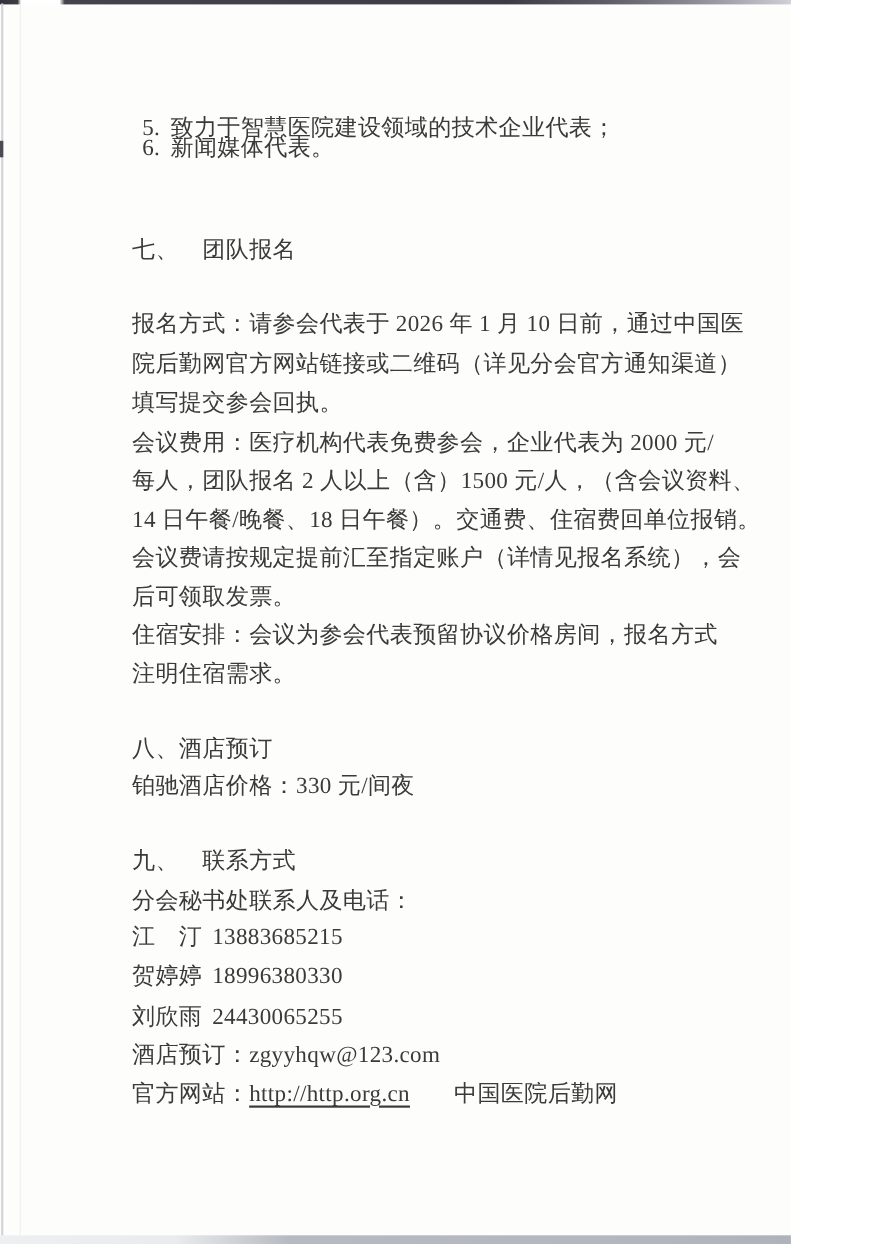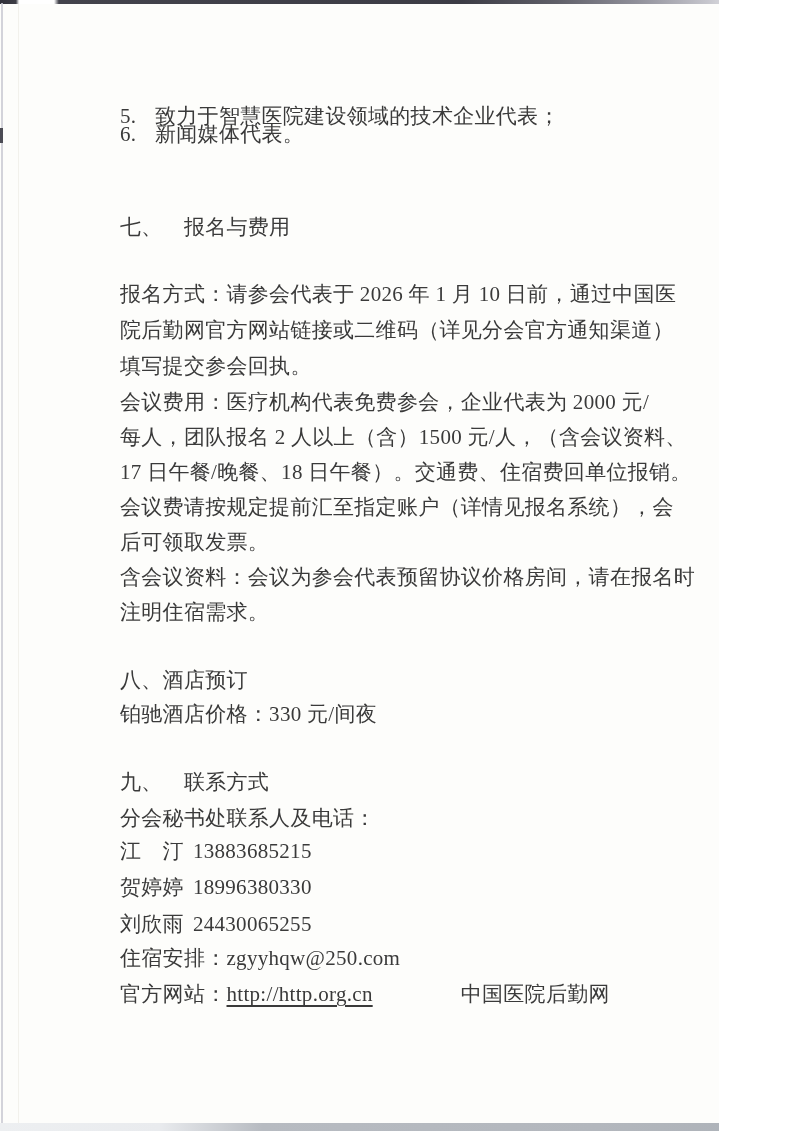--- a/index.html
+++ b/index.html
@@ -8,20 +8,21 @@
     background: #ffffff;
   }
   .page {
     position: relative;
     width: 719px;
     height: 1131px;
     background: #fdfdfb;
     overflow: hidden;
     font-family: "Liberation Serif", "DejaVu Serif", serif;
     color: #3a3a3a;
+    text-align: center;
   }
   
   .edge-top {
     position: absolute;
     top: 0; left: 0;
     width: 795px; height: 4px;
     background: linear-gradient(90deg,
       #31313a 0%, #3d3d46 2%,
       #ffffff 2.4%, #ffffff 6.8%,
       #43434c 7.4%, #3c3c45 58%,
@@ -76,21 +77,21 @@
     width: 35px;
   }
   .phone {
     margin-left: 9px;
   }
   .url {
     text-decoration: underline;
     text-underline-offset: 4px;
   }
   .site-name {
-    margin-left: 88px;
+    margin-left: 40px;
   }
 </style>
 </head>
 <body>
 
 <div class="page">
 
   <div class="edge-top"></div>
   <div class="edge-bottom"></div>
   <div class="edge-left"></div>
@@ -98,49 +99,49 @@
   <div class="edge-right"></div>
   <div class="edge-tick"></div>
 
   <div class="line" style="top:104px">
     <span class="num">5.</span><span>致力于智慧医院建设领域的技术企业代表；</span>
   </div>
   <div class="line" style="top:122px">
     <span class="num">6.</span><span>新闻媒体代表。</span>
   </div>
 
-  <div class="line" style="top:215px">七、　报名与费用</div>
+  <div class="line" style="top:215px">七、　团队报名</div>
   <div class="line" style="top:282px">报名方式：请参会代表于 2026 年 1 月 10 日前，通过中国医</div>
   <div class="line" style="top:354px">填写提交参会回执。</div>
   <div class="line" style="top:318px">院后勤网官方网站链接或二维码（详见分会官方通知渠道）</div>
   <div class="line" style="top:390px">会议费用：医疗机构代表免费参会，企业代表为 2000 元/</div>
   <div class="line" style="top:425px">每人，团队报名 2 人以上（含）1500 元/人，（含会议资料、</div>
-  <div class="line" style="top:460px">17 日午餐/晚餐、18 日午餐）。交通费、住宿费回单位报销。</div>
+  <div class="line" style="top:460px">14 日午餐/晚餐、18 日午餐）。交通费、住宿费回单位报销。</div>
   <div class="line" style="top:530px">后可领取发票。</div>
   <div class="line" style="top:495px">会议费请按规定提前汇至指定账户（详情见报名系统），会</div>
-  <div class="line" style="top:565px">含会议资料：会议为参会代表预留协议价格房间，请在报名时</div>
+  <div class="line" style="top:565px">住宿安排：会议为参会代表预留协议价格房间，报名方式</div>
   <div class="line" style="top:600px">注明住宿需求。</div>
 
   <div class="line" style="top:668px">八、酒店预订</div>
   <div class="line" style="top:702px">铂驰酒店价格：330 元/间夜</div>
 
   <div class="line" style="top:806px">分会秘书处联系人及电话：</div>
   <div class="line" style="top:770px">九、　联系方式</div>
 
   <div class="line" style="top:839px">
     <span>江　汀</span><span class="phone">13883685215</span>
   </div>
   <div class="line" style="top:875px">
     <span>贺婷婷</span><span class="phone">18996380330</span>
   </div>
   <div class="line" style="top:912px">
     <span>刘欣雨</span><span class="phone">24430065255</span>
   </div>
 
   <div class="line" style="top:946px">
-    <span>住宿安排：</span><span>zgyyhqw@250.com</span>
+    <span>酒店预订：</span><span>zgyyhqw@123.com</span>
   </div>
 
   <div class="line" style="top:982px">
     <span>官方网站：</span><span class="url">http://http.org.cn</span><span class="site-name">中国医院后勤网</span>
   </div>
 
 </div>
 
 </body></html>

